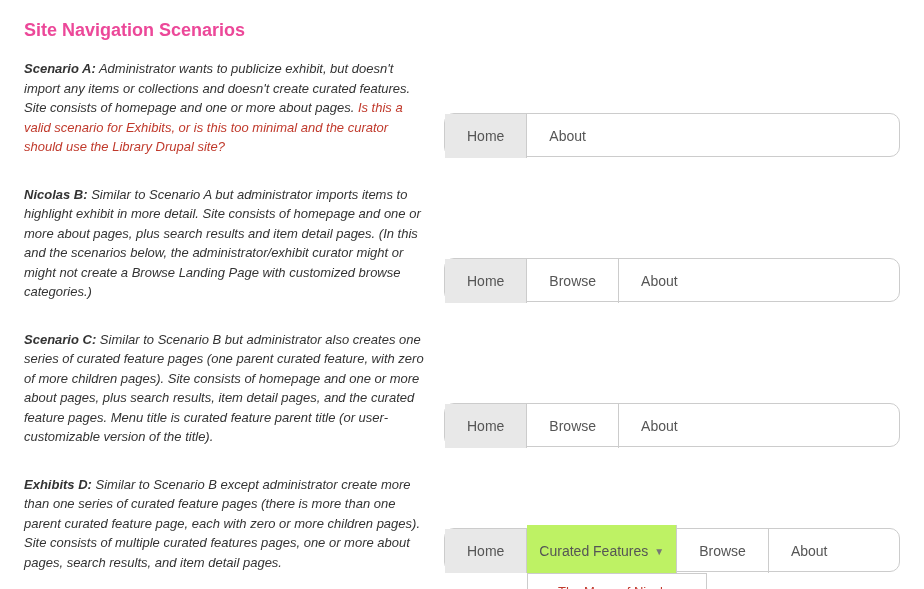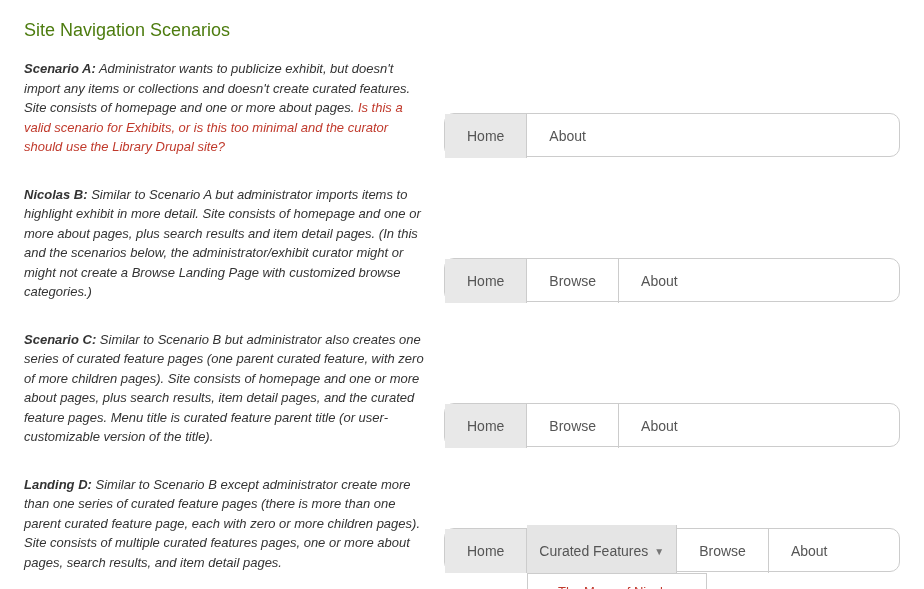--- a/index.html
+++ b/index.html
@@ -6,23 +6,23 @@
     body {
       font-family: Arial, sans-serif;
       font-size: 13px;
       color: #333;
       background: #fff;
       padding: 20px 24px;
       width: 924px;
     }
 
     .page-title {
-      color: #4d7c0f;
+      color: #ec4899;
       font-size: 18px;
-      font-weight: normal;
+      font-weight: bold;
       margin-bottom: 18px;
     }
 
     .scenario-row {
       display: flex;
       flex-direction: row;
       margin-bottom: 28px;
       align-items: flex-end;
     }
 
@@ -89,21 +89,21 @@
 
     .nav-dropdown-btn {
       display: flex;
       align-items: center;
       justify-content: center;
       padding: 0 12px;
       font-size: 14px;
       color: #555;
       cursor: pointer;
       height: 52px;
-      background: #e5e5e5;
+      background: #bef264;
       border-right: 1px solid #ccc;
       white-space: nowrap;
     }
 
     .nav-dropdown-btn .arrow {
       margin-left: 6px;
       font-size: 10px;
       color: #777;
     }
 
@@ -168,21 +168,21 @@
   </div>
   <div class="nav-demo">
     <div class="nav-item home">Home</div>
     <div class="nav-item">Browse</div>
     <div class="nav-item">About</div>
   </div>
 </div>
 
 <div class="scenario-row">
   <div class="scenario-text">
-    <p><b>Landing D:</b><span> Similar to Scenario B except administrator create more than one series of curated feature pages (there is more than one parent curated feature page, each with zero or more children pages). Site consists of multiple curated features pages, one or more about pages, search results, and item detail pages.</span></p>
+    <p><b>Exhibits D:</b><span> Similar to Scenario B except administrator create more than one series of curated feature pages (there is more than one parent curated feature page, each with zero or more children pages). Site consists of multiple curated features pages, one or more about pages, search results, and item detail pages.</span></p>
   </div>
   <div class="nav-demo scenario-d-nav" style="overflow: visible; position: relative;">
     <div class="nav-item home">Home</div>
     <div class="nav-dropdown-wrapper">
       <div class="nav-dropdown-btn">
         <span>Curated Features</span>
         <span class="arrow">▼</span>
       </div>
       <div class="dropdown-menu">
         <div class="dropdown-menu-item">The Maps of Nicolas Sanson</div>

